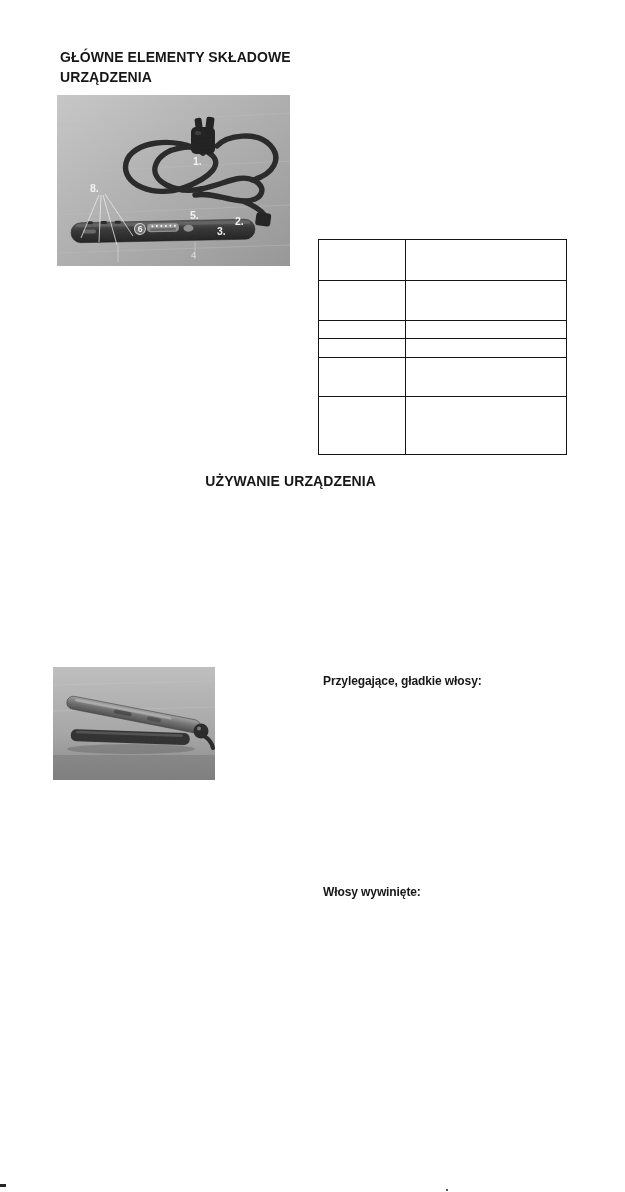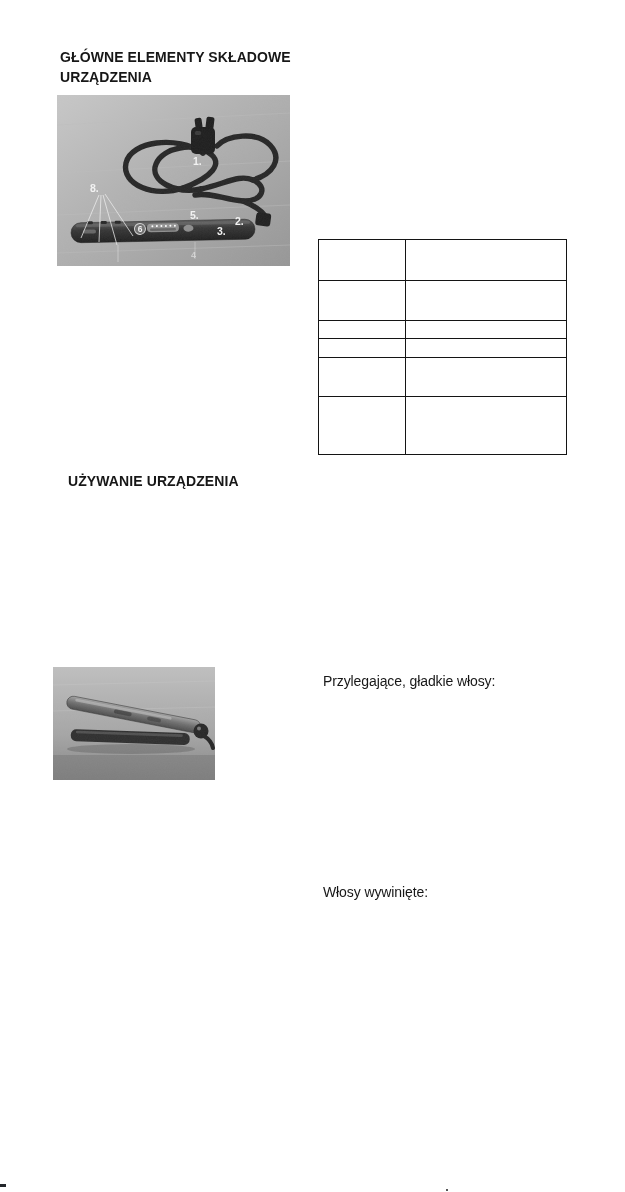--- a/index.html
+++ b/index.html
@@ -5,24 +5,24 @@
   html,body{margin:0;padding:0;}
   body{
     width:625px;height:1192px;position:relative;background:#ffffff;
     font-family:"Liberation Sans","DejaVu Sans",sans-serif;overflow:hidden;
   }
   .heading{
     position:absolute;font-weight:bold;color:#171717;
     font-size:14px;line-height:20px;letter-spacing:.1px;
   }
   #section1-title{left:60px;top:47px;width:262px;}
-  #section2-title{left:68px;top:471px;width:300px;}
+  #section2-title{left:76px;top:471px;width:300px;text-align:right;}
   .style-label{
-    position:absolute;font-weight:normal;color:#171717;
-    font-size:14px;line-height:18px;letter-spacing:-.1px;white-space:nowrap;
+    position:absolute;font-weight:bold;color:#171717;
+    font-size:12px;line-height:18px;letter-spacing:-.1px;white-space:nowrap;
   }
   #smooth-hair-label{left:323px;top:672px;}
   #flicked-hair-label{left:323px;top:883px;}
   .photo{position:absolute;display:block;}
   #photo1{left:57px;top:95px;}
   #photo2{left:53px;top:667px;}
   #spec-table{
     position:absolute;left:318px;top:239px;
     border-collapse:collapse;table-layout:fixed;
   }

